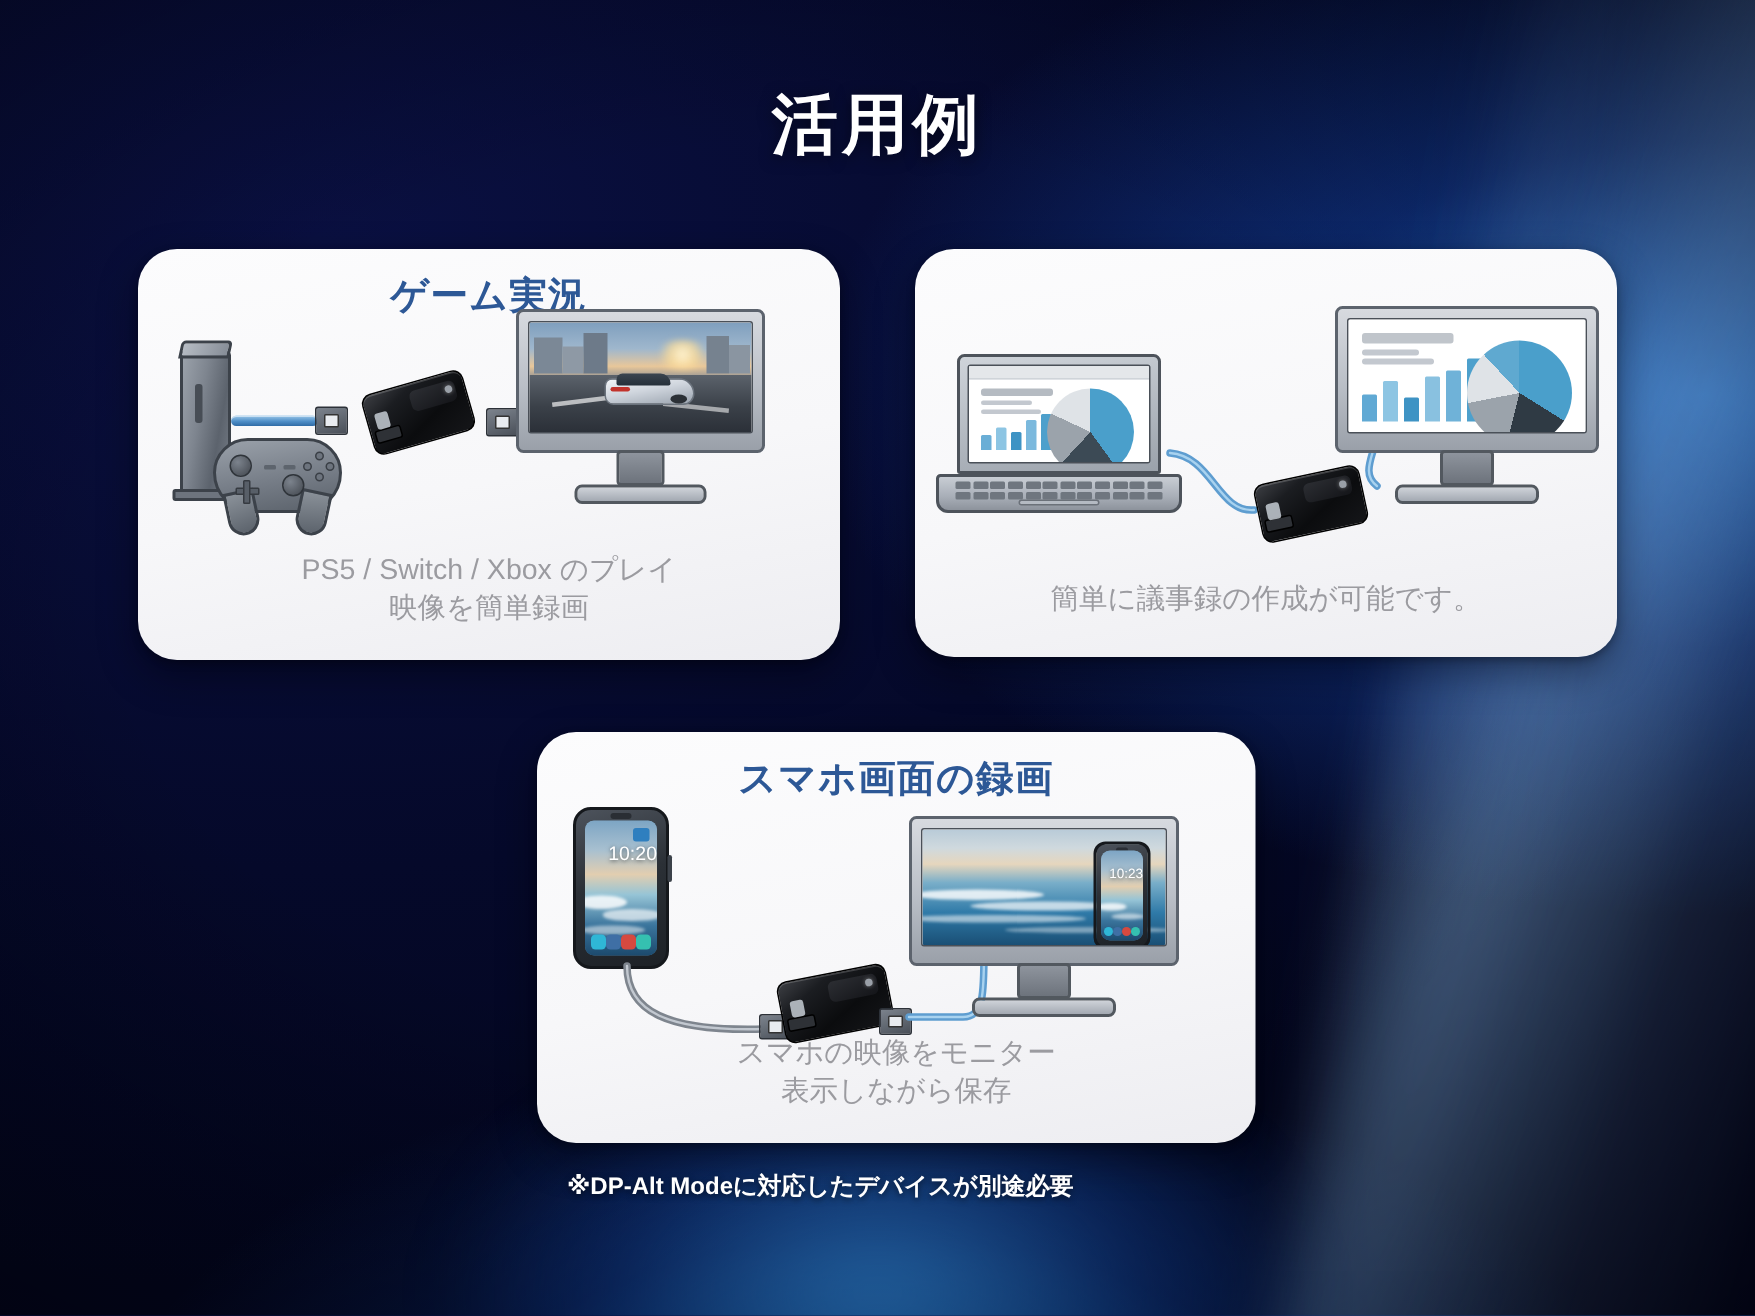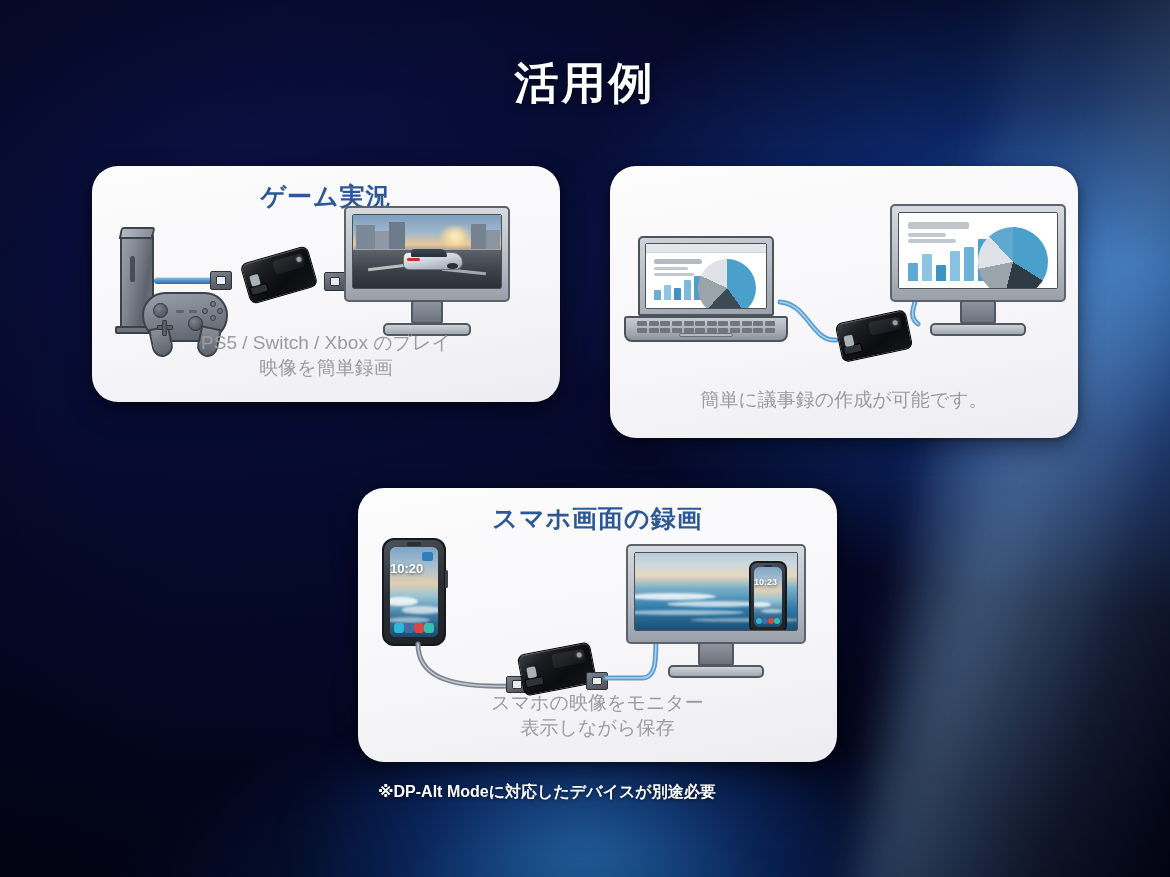--- a/index.html
+++ b/index.html
@@ -49,21 +49,21 @@
   }
 
   
   .card{
     position:absolute;
     background:linear-gradient(170deg,#fcfcfd 0%,#f7f7f9 55%,#ededf1 100%);
     border-radius:26px;
     box-shadow:0 10px 26px rgba(0,0,10,.45), 0 2px 6px rgba(0,0,0,.3);
     overflow:hidden;
   }
-  #card-1{ left:92px;  top:166px; width:468px; height:236px; }
+  #card-1{ left:92px;  top:166px; width:468px; height:274px; }
   #card-2{ left:610px; top:166px; width:468px; height:272px; }
   #card-3{ left:358px; top:488px; width:479px; height:274px; }
 
   .card-title{
     text-align:center; color:#2d5896;
     font-size:25px; font-weight:bold; letter-spacing:1px;
     margin-top:14px;
   }
   .card-caption{
     position:absolute; left:0; width:100%; text-align:center;
@@ -172,21 +172,21 @@
     border:2px solid #15181c; border-radius:12px; padding:7px 6px;
   }
   .phone-screen{ width:100%; height:100%; border-radius:6px; overflow:hidden; position:relative;
     background:linear-gradient(180deg,#6f8fa8 0%,#9fb2c0 30%,#d9c9b2 50%,#7fa9c2 70%,#3f6f92 100%); }
   .ocean{
     position:absolute; inset:0;
     background:
       linear-gradient(180deg, rgba(125,165,196,1) 0%, rgba(168,192,208,1) 22%, rgba(226,206,176,1) 40%, rgba(150,196,214,1) 55%, rgba(58,116,156,1) 78%, rgba(28,74,110,1) 100%);
   }
   .wave{ position:absolute; background:rgba(255,255,255,.82); border-radius:50%; filter:blur(1px); }
-  .phone-time{ position:absolute; left:0; width:100%; text-align:left; color:#fff; font-weight:bold; text-shadow:0 1px 3px rgba(0,0,0,.6); }
+  .phone-time{ position:absolute; left:0; width:100%; text-align:right; color:#fff; font-weight:normal; text-shadow:0 1px 3px rgba(0,0,0,.6); }
   .phone-dock{ position:absolute; left:8%; bottom:5%; width:84%; display:flex; justify-content:space-between; }
   .dock-ico{ border-radius:3px; }
   .phone-notch{ position:absolute; left:38%; top:2px; width:24%; height:4px; background:#2a2e34; border-radius:3px; }
   .phone-btn{ position:absolute; right:-4px; width:3px; border-radius:2px; background:#3b4149; }
 
   
   #footnote{
     position:absolute; left:378px; top:780px; width:520px;
     color:#ffffff; font-size:16px; font-weight:bold; line-height:1.45;
     text-shadow:0 1px 4px rgba(0,0,0,.6);
@@ -430,21 +430,21 @@
     <div class="plug" style="left:228px; top:140px; width:22px; height:18px;">
       <div class="plug-head"></div>
       <div class="plug-slot"></div>
     </div>
 
     <svg style="position:absolute;left:246px;top:96px;width:68px;height:58px;overflow:visible;">
       <path d="M2,50 L38,50 C52,50 52,34 52,6" stroke="#5e9dd0" stroke-width="5" fill="none" stroke-linecap="round"></path>
       <path d="M2,50 L38,50 C52,50 52,34 52,6" stroke="#a8d2ef" stroke-width="1.6" fill="none" stroke-linecap="round"></path>
     </svg>
 
-    <div class="mon-frame" style="left:248px; top:12px; width:180px; height:100px;margin-left:20px;">
+    <div class="mon-frame" style="left:248px; top:12px; width:180px; height:100px;">
       <div class="mon-screen">
         <div class="ocean" style="background:linear-gradient(180deg,#b9cbd8 0%,#cfd9de 16%,#e6d6bd 30%,#79aec9 46%,#2f7aa8 72%,#1a4f75 100%);"></div>
         <div class="wave" style="left:-5%;top:52%;width:55%;height:9%;"></div>
         <div class="wave" style="left:20%;top:62%;width:60%;height:8%;opacity:.85;"></div>
         <div class="wave" style="left:-8%;top:74%;width:75%;height:7%;opacity:.65;"></div>
         <div class="wave" style="left:34%;top:84%;width:70%;height:6%;opacity:.5;"></div>
 
         <div class="phone" style="right:10px; top:8px; width:38px; height:72px; padding:4px 3px; border-radius:8px;">
           <div class="phone-notch" style="height:3px;"></div>
           <div class="phone-screen">

